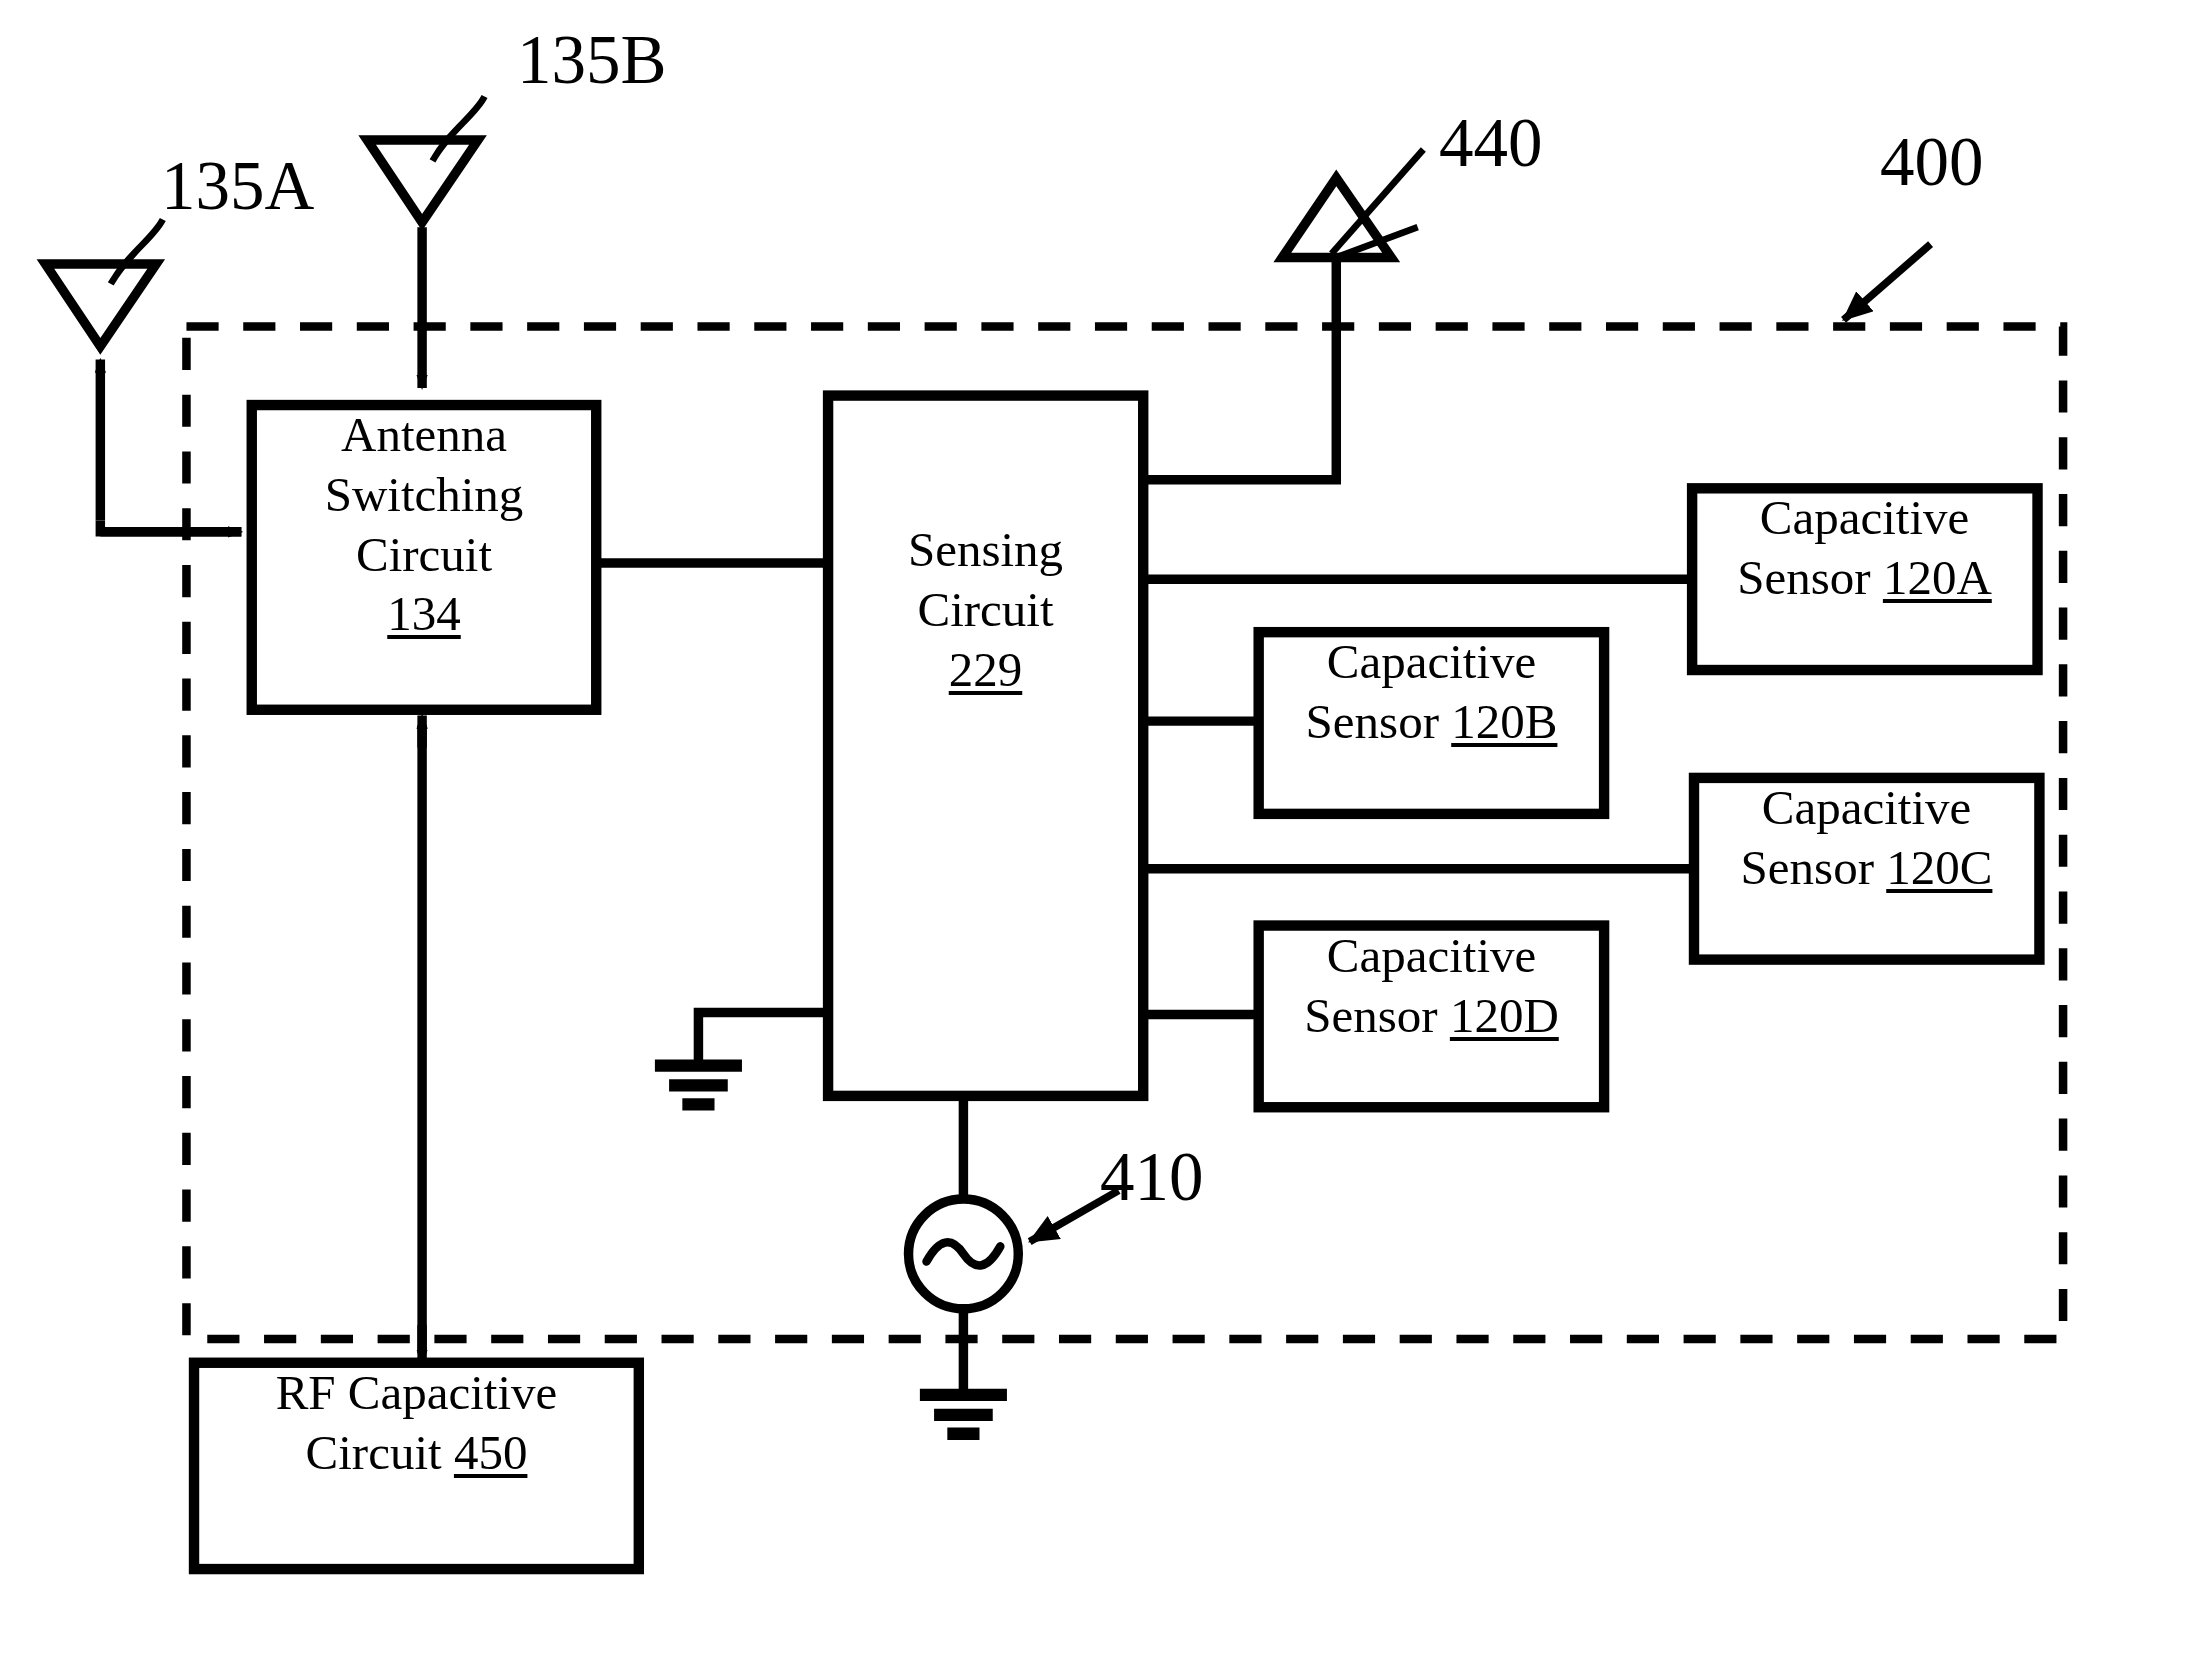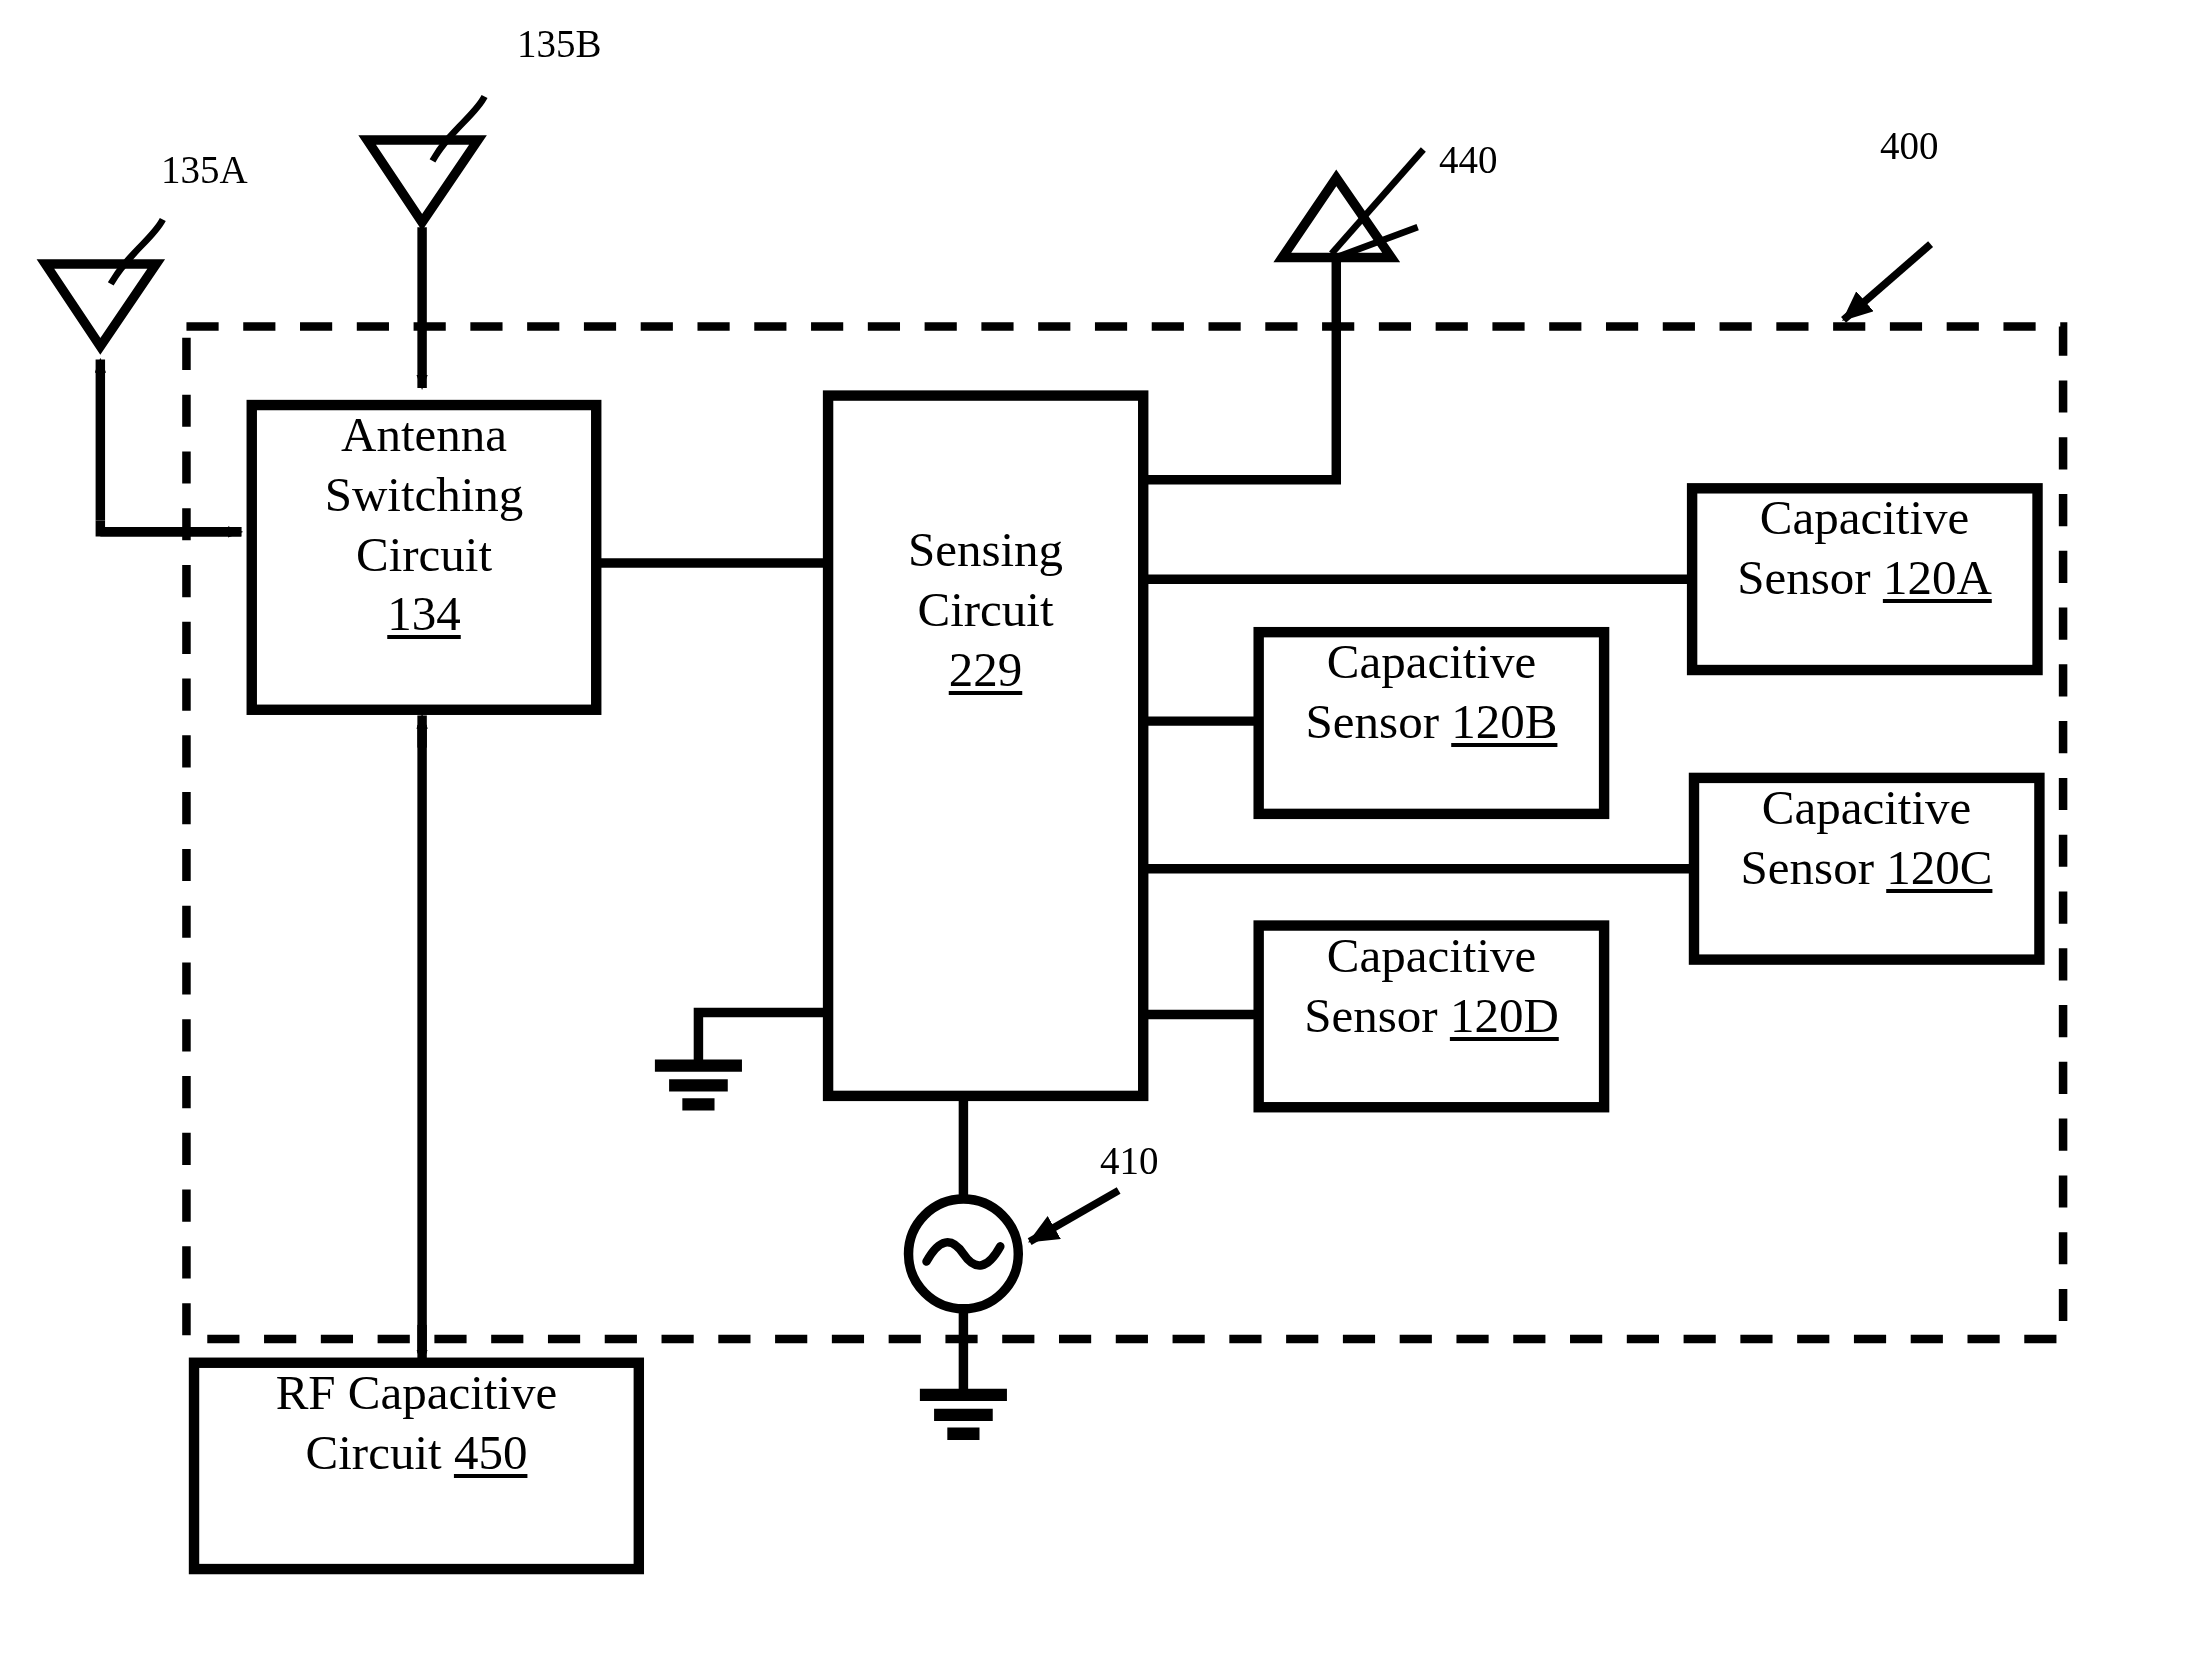--- a/index.html
+++ b/index.html
@@ -40,21 +40,21 @@
   .blk-label .ln { white-space: nowrap; }
   .blk-label .num { text-decoration: underline; text-underline-offset: 4.7px; }
   .blk-label .inline-num { text-decoration: underline; text-underline-offset: 4.7px; }
   .ref-label {
     position: absolute;
     font-family: "Liberation Serif", "DejaVu Serif", serif;
     color: #000000;
     white-space: nowrap;
   }
   .f-52 { font-size: 49px; }
-  .f-54 { font-size: 39px; }
+  .f-54 { font-size: 69px; }
 </style>
 </head>
 <body>
 
 <div id="figure-root">
 
   <svg id="figure-svg" viewBox="0 0 2331 1771" xmlns="http://www.w3.org/2000/svg">
 
     <defs>
       <marker id="arrow-solid" markerWidth="16" markerHeight="16" refX="14" refY="6" orient="auto" markerUnits="userSpaceOnUse">
@@ -195,20 +195,20 @@
 
   <div class="blk-label f-52" style="left:194px; top:1363px; width:445px; height:206px;">
     <span class="ln">RF Capacitive</span>
     <span class="ln"><span>Circuit</span>&nbsp;<span class="inline-num">450</span></span>
   </div>
 
   <div class="ref-label f-54" style="left:161px; top:147px;">135A</div>
 
   <div class="ref-label f-54" style="left:517px; top:21px;">135B</div>
 
-  <div class="ref-label f-54" style="left:1439px; top:104px;margin-top:33px;">440</div>
+  <div class="ref-label f-54" style="left:1439px; top:104px;">440</div>
 
   <div class="ref-label f-54" style="left:1880px; top:123px;">400</div>
 
   <div class="ref-label f-54" style="left:1100px; top:1138px;">410</div>
 
 </div>
 
 
 </body></html>

